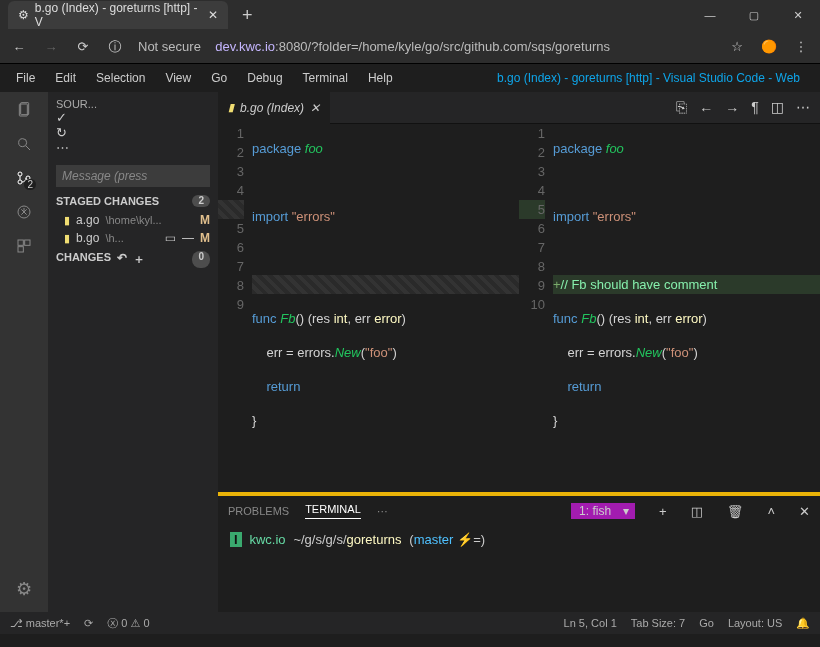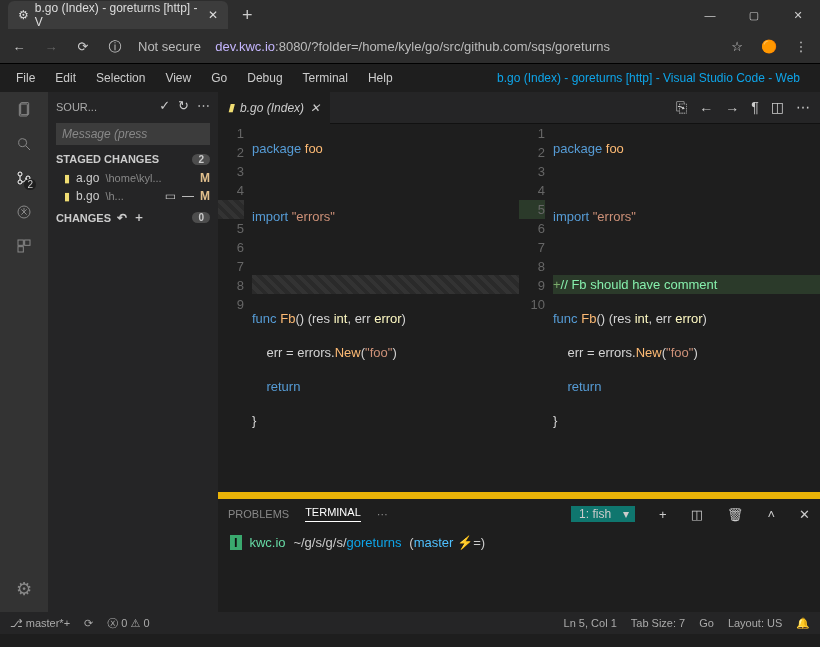--- a/index.html
+++ b/index.html
@@ -16,61 +16,61 @@
 .menubar { height: 28px; display: flex; align-items: center; padding: 0 8px; gap: 4px; font-size: 12px; }
 .menubar .mi { padding: 3px 8px; }
 .menubar .title { margin-left: auto; padding-right: 12px; color: #0ea5e9; font-size: 12px; }
 .body { display: flex; height: 520px; }
 .activity { width: 48px; background: #333; display: flex; flex-direction: column; align-items: center; padding-top: 10px; gap: 18px; position: relative; }
 .activity .act { color: #888; font-size: 20px; display: flex; flex-direction: column; align-items: center; position: relative; }
 .activity .act.active { color: #fff; }
 .activity .act .badge { position: absolute; bottom: -4px; right: -4px; background: #1e1e1e; border-radius: 8px; font-size: 10px; padding: 0 3px; color: #ccc; }
 .activity .gear { margin-top: auto; margin-bottom: 12px; color: #888; font-size: 18px; }
 .sidebar { width: 170px; background: #252526; display: flex; flex-direction: column; }
-.side-head { display: flex; align-items: flex-end; padding: 6px 8px; gap: 8px; font-size: 11px; color: #aaa; }
+.side-head { display: flex; align-items: flex-start; padding: 6px 8px; font-size: 11px; color: #aaa; flex-direction: column; }
 .side-head .label { flex: 1; overflow: hidden; text-overflow: ellipsis; }
 .side-head .ico { color: #ccc; font-size: 13px; }
 .msg-input { margin: 4px 8px; padding: 4px 6px; background: #3c3c3c; color: #888; font-size: 12px; font-style: italic; }
-.section { display: flex; align-items: center; padding: 4px 8px; font-size: 11px; font-weight: 600; color: #ccc; }
+.section { display: flex; padding: 4px 8px; font-size: 11px; font-weight: 600; color: #ccc; }
 .section .count { margin-left: auto; background: #4d4d4d; border-radius: 8px; padding: 0 6px; font-size: 10px; }
 .section .sico { margin-left: 6px; color: #ccc; font-size: 12px; }
 .file-item { display: flex; align-items: center; padding: 2px 8px 2px 16px; font-size: 12px; color: #ccc; gap: 6px; }
 .file-item .fname { }
 .file-item .fpath { color: #888; font-size: 11px; flex: 1; overflow: hidden; white-space: nowrap; }
 .file-item .fbadge { color: #e2c08d; font-weight: 600; }
 .file-item .fico { color: #f0dd72; font-size: 11px; }
 .main { flex: 1; display: flex; flex-direction: column; background: #1e1e1e; min-width: 0; }
 .tabs-row { display: flex; align-items: center; height: 32px; background: #252526; border-bottom: 1px solid #111; }
 .tab-editor { display: flex; align-items: center; gap: 6px; padding: 0 10px; height: 32px; background: #1e1e1e; font-style: italic; font-size: 12px; }
 .tab-editor .tico { color: #f0dd72; font-size: 11px; }
 .tabs-icons { margin-left: auto; display: flex; gap: 12px; padding-right: 10px; color: #ccc; font-size: 14px; }
 .diff-container { flex: 1; display: flex; overflow: hidden; font-family: Consolas, monospace; font-size: 13px; }
 .pane { flex: 1; display: flex; overflow: hidden; position: relative; }
 .gutter { width: 34px; text-align: right; color: #666; padding-right: 8px; }
 .code { flex: 1; white-space: pre; color: #d4d4d4; }
 .code .kw { color: #569cd6; }
-.code .id { color: #fdba74; }
+.code .id { color: #22c55e; font-style: italic; }
 .code .ty { color: #fef9c3; }
 .code .str { color: #ce9178; }
 .line { height: 19px; line-height: 19px; }
 .line.add { background: #2b3a2a; }
 .line.add .marker { color: #7aaa6b; }
 .line.del { background: repeating-linear-gradient(45deg,#2a2a2a,#2a2a2a 4px,#333 4px,#333 8px); }
-.panel { height: 120px; background: #1e1e1e; border-top: 7px solid #eab308; display: flex; flex-direction: column; }
+.panel { height: 120px; background: #1e1e1e; border-top: 4px solid #eab308; display: flex; flex-direction: column; }
 .panel-tabs { display: flex; align-items: center; height: 30px; padding: 0 10px; gap: 16px; font-size: 11px; }
 .panel-tabs .pt { color: #888; }
 .panel-tabs .pt.active { color: #fff; border-bottom: 1px solid #fff; padding-bottom: 3px; }
-.panel-tabs .sel { margin-left: auto; background: #0f766e; padding: 1px 24px 1px 8px; position: relative; font-size: 12px; }
+.panel-tabs .sel { margin-left: auto; background: #a21caf; padding: 1px 24px 1px 8px; position: relative; font-size: 12px; }
 .panel-tabs .sel::after { content: "▾"; position: absolute; right: 6px; }
 .panel-tabs .pico { color: #ccc; font-size: 13px; margin-left: 8px; }
 .term-body { padding: 6px 12px; font-family: Consolas, monospace; font-size: 13px; }
 .term-body .prompt-box { background: #3aa96e; color: #111; padding: 0 4px; font-weight: 700; }
 .term-body .hostc { color: #66d9a4; }
 .term-body .pathc { color: #ccc; text-align: right; }
-.term-body .repoc { color: #0ea5e9; }
+.term-body .repoc { color: #fef9c3; }
 .term-body .branchc { color: #4fc1ff; }
 .status { height: 22px; background: #252526; display: flex; align-items: center; padding: 0 10px; font-size: 11px; color: #aaa; gap: 14px; }
 .status .right { margin-left: auto; display: flex; gap: 14px; }
 svg { width: 16px; height: 16px; stroke: currentColor; fill: none; stroke-width: 1.5; }
 </style>
 </head>
 <body>
 
 <div class="titlebar">
   <div class="tab-browser">

